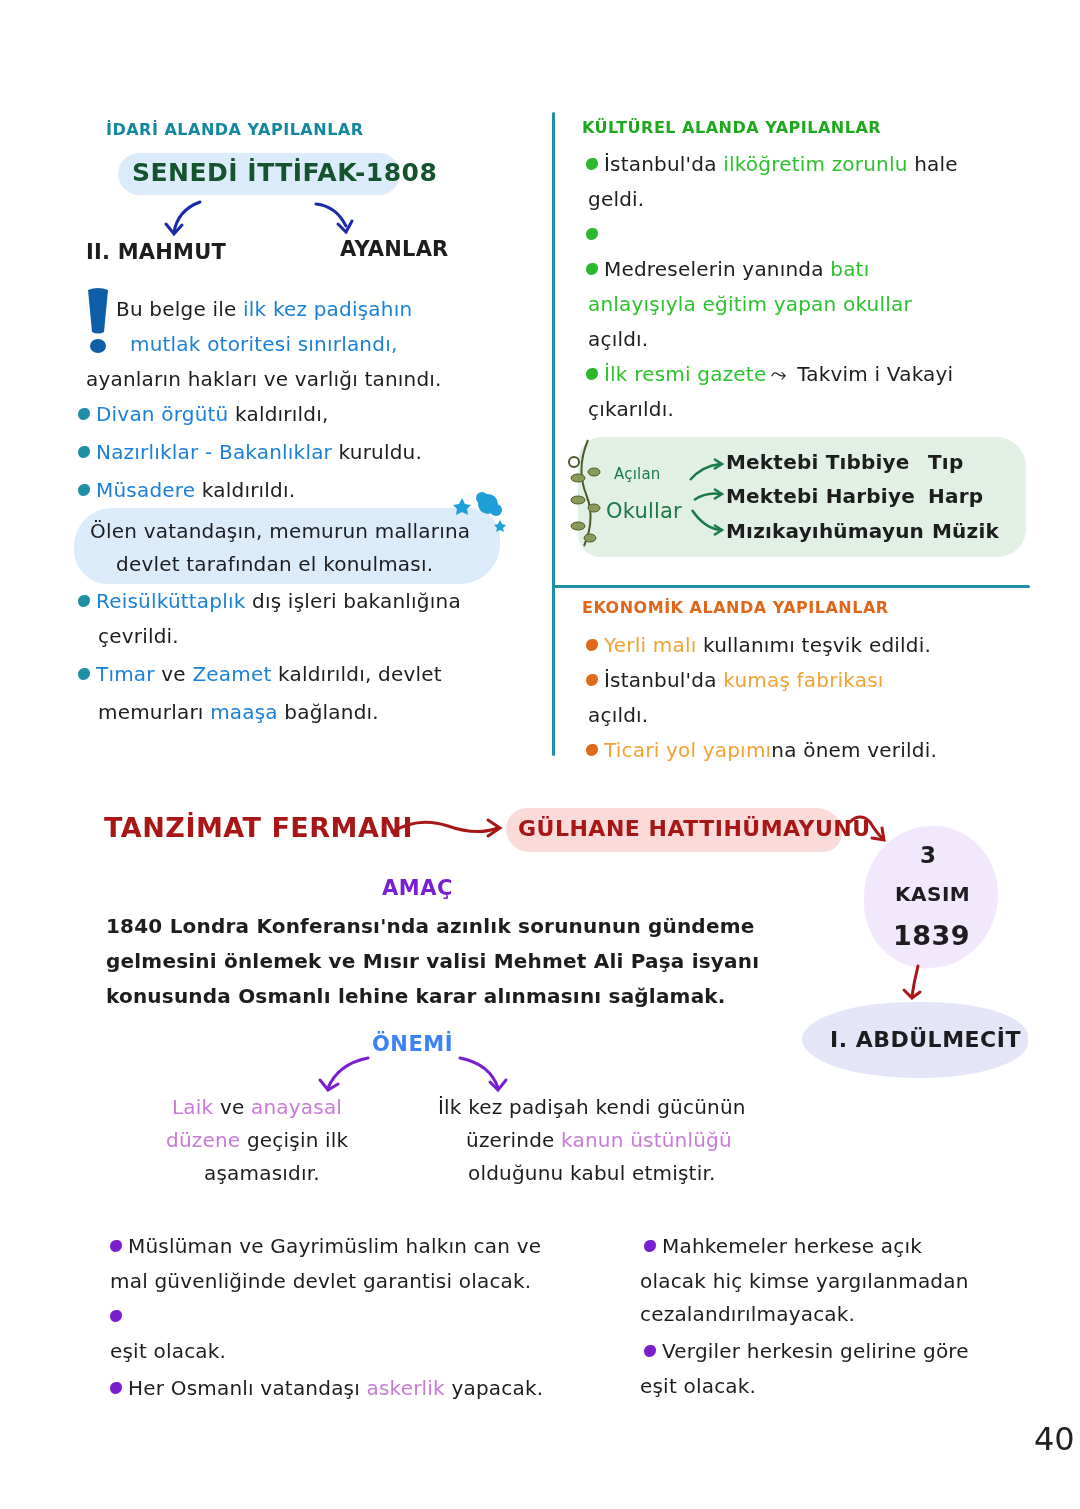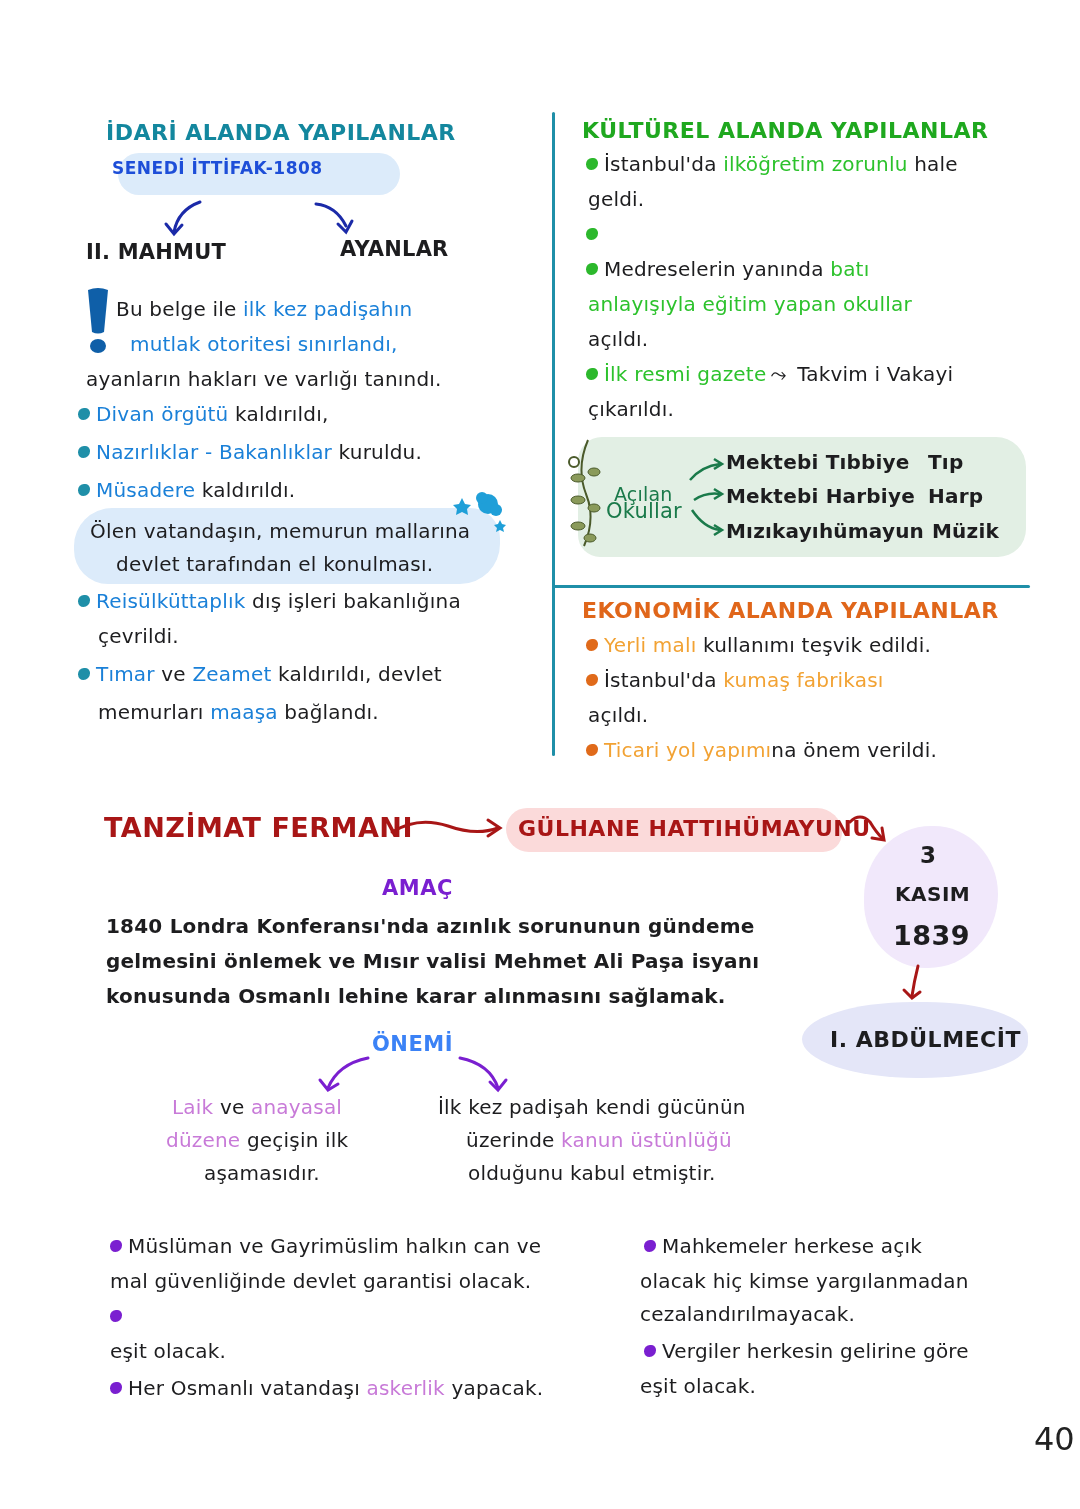--- a/index.html
+++ b/index.html
@@ -1,38 +1,38 @@
 <!DOCTYPE html>
 <html><head>
 <meta charset="utf-8">
 <style>
   html, body { margin: 0; padding: 0; background: #ffffff; }
   body { width: 1080px; height: 1509px; position: relative; overflow: hidden;
          font-family: "DejaVu Sans", sans-serif; color: #1d1d1f; }
   .abs { position: absolute; }
   .t { font-size: 20px; line-height: 35px; white-space: nowrap; letter-spacing: 0.2px; }
-  .head { font-weight: bold; font-size: 22px; letter-spacing: 0.5px; white-space: nowrap; }
+  .head { font-weight: bold; font-size: 16px; letter-spacing: 0.5px; white-space: nowrap; }
   .bullet { display: inline-block; width: 12px; height: 12px; border-radius: 50% 40% 55% 45%;
             margin-right: 6px; vertical-align: middle; position: relative; top: -2px; }
   .blue { color: #1a80d8; }
   .green { color: #2cc22c; }
   .orange { color: #f2a233; }
   .pink { color: #c87ad8; }
   .vline { position: absolute; left: 552px; top: 112px; width: 3px; height: 644px; background: #1f8fa8; border-radius: 2px; }
   .hline { position: absolute; left: 553px; top: 585px; width: 477px; height: 3px; background: #1f8fa8; border-radius: 2px; }
   .blob { position: absolute; }
   svg { overflow: visible; }
 </style>
 </head>
 <body>
 
 <div class="abs head" style="left:106px;top:120px;color:#13879e;">İDARİ ALANDA YAPILANLAR</div>
 
 <div class="blob" style="left:118px;top:153px;width:282px;height:42px;background:#dcebfa;border-radius:22px;"></div>
-<div class="abs head" style="left:112px;top:158px;color:#1d4ed8;font-size:17px;">SENEDİ İTTİFAK-1808</div>
+<div class="abs head" style="left:132px;top:158px;color:#14532d;font-size:25px;">SENEDİ İTTİFAK-1808</div>
 
 <svg class="abs" style="left:160px;top:196px;" width="220" height="44">
   <path d="M40 6 Q18 14 14 36" stroke="#1b2aa8" stroke-width="3" fill="none" stroke-linecap="round"></path>
   <path d="M6 28 L14 38 L22 29" stroke="#1b2aa8" stroke-width="3" fill="none" stroke-linecap="round"></path>
   <path d="M156 8 Q176 10 186 30" stroke="#1b2aa8" stroke-width="3" fill="none" stroke-linecap="round"></path>
   <path d="M178 28 L186 36 L192 25" stroke="#1b2aa8" stroke-width="3" fill="none" stroke-linecap="round"></path>
 </svg>
 <div class="abs t" style="left:86px;top:235px;font-weight:bold;font-size:21px;">II. MAHMUT</div>
 <div class="abs t" style="left:340px;top:232px;font-weight:bold;font-size:21px;">AYANLAR</div>
 
@@ -103,21 +103,21 @@
 <svg class="abs" style="left:566px;top:438px;" width="36" height="112">
   <path d="M22 2 Q10 30 20 56 Q30 80 18 108" stroke="#4a5a2a" stroke-width="2" fill="none"></path>
   <circle cx="8" cy="24" r="5" fill="none" stroke="#4a5a2a" stroke-width="2"></circle>
   <ellipse cx="12" cy="40" rx="7" ry="4" fill="#8a9a5a" stroke="#4a5a2a"></ellipse>
   <ellipse cx="28" cy="34" rx="6" ry="4" fill="#8a9a5a" stroke="#4a5a2a"></ellipse>
   <ellipse cx="12" cy="62" rx="7" ry="4" fill="#8a9a5a" stroke="#4a5a2a"></ellipse>
   <ellipse cx="28" cy="70" rx="6" ry="4" fill="#8a9a5a" stroke="#4a5a2a"></ellipse>
   <ellipse cx="12" cy="88" rx="7" ry="4" fill="#8a9a5a" stroke="#4a5a2a"></ellipse>
   <ellipse cx="24" cy="100" rx="6" ry="4" fill="#8a9a5a" stroke="#4a5a2a"></ellipse>
 </svg>
-<div class="abs t" style="left:614px;top:457px;color:#1a7a4a;font-size:19px;margin-top:20px;">Açılan</div>
+<div class="abs t" style="left:614px;top:457px;color:#1a7a4a;font-size:15px;">Açılan</div>
 <div class="abs t" style="left:606px;top:494px;color:#1a7a4a;font-size:21px;">Okullar</div>
 <svg class="abs" style="left:686px;top:452px;" width="44" height="92">
   <path d="M4 28 Q16 14 34 12" stroke="#1a7a4a" stroke-width="2.5" fill="none"></path>
   <path d="M28 7 L36 12 L28 17" stroke="#1a7a4a" stroke-width="2.5" fill="none"></path>
   <path d="M8 48 Q20 40 34 42" stroke="#1a7a4a" stroke-width="2.5" fill="none"></path>
   <path d="M28 37 L36 42 L28 47" stroke="#1a7a4a" stroke-width="2.5" fill="none"></path>
   <path d="M6 58 Q18 76 34 78" stroke="#1a7a4a" stroke-width="2.5" fill="none"></path>
   <path d="M28 73 L36 78 L28 83" stroke="#1a7a4a" stroke-width="2.5" fill="none"></path>
 </svg>
 <div class="abs t" style="left:726px;top:445px;font-weight:bold;">

